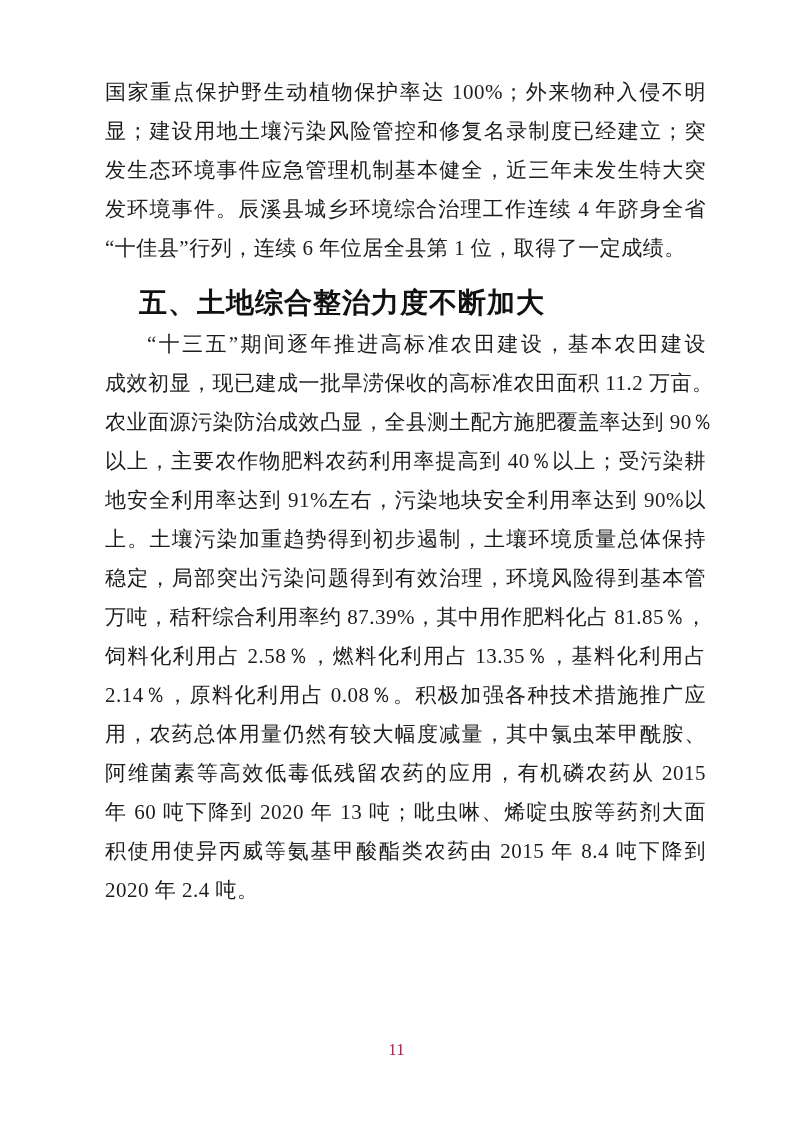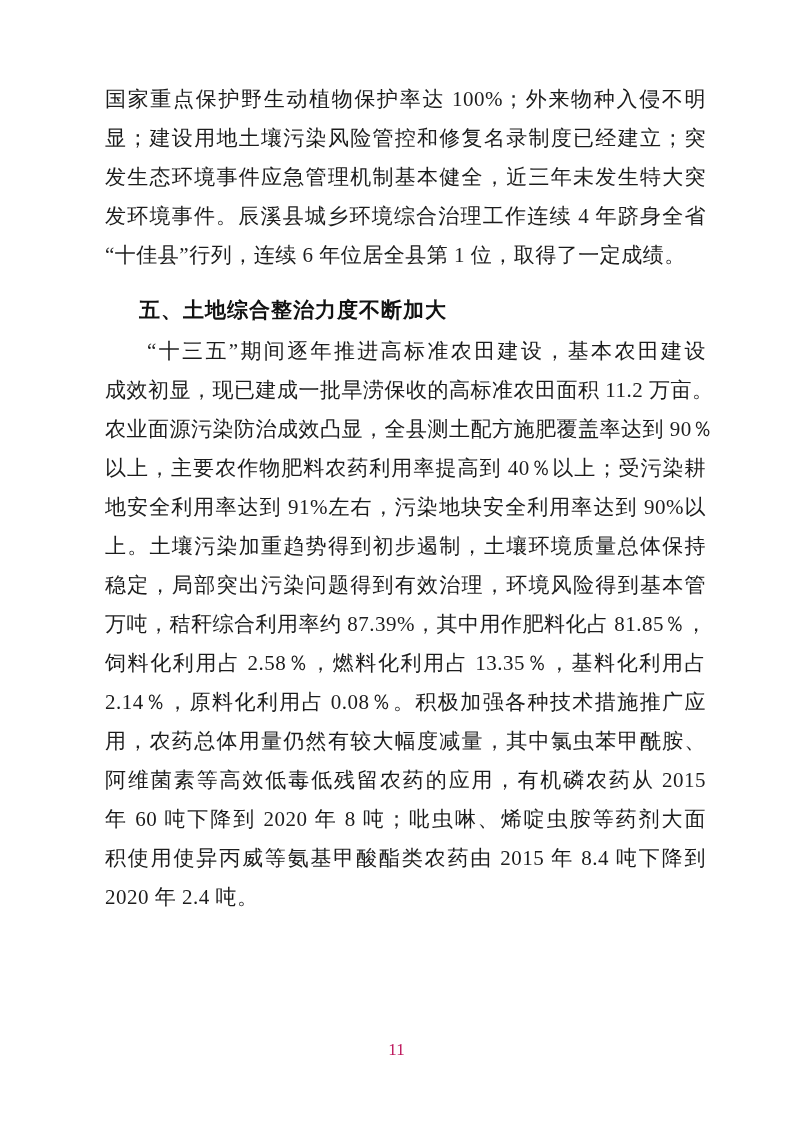--- a/index.html
+++ b/index.html
@@ -13,21 +13,21 @@
     height: 1122px;
     margin: 0 auto;
     background: #ffffff;
     overflow: hidden;
     font-family: "Liberation Serif", "DejaVu Serif", serif;
     color: #1c1c1c;
   }
   .content {
     position: absolute;
     left: 105px;
-    top: 80px;
+    top: 73px;
     width: 601px;
   }
   .para { margin: 0; padding: 0; }
   .line {
     display: block;
     height: 39px;
     line-height: 39px;
     font-size: 21px;
     letter-spacing: 0.5px;
     white-space: nowrap;
@@ -42,23 +42,23 @@
   }
   .line.indent-2 {
     padding-left: 42px;
   }
   .section-heading {
     display: block;
     height: 45px;
     line-height: 45px;
     margin-top: 12px;
     padding-left: 34px;
-    font-family: Liberation Sans, sans-serif;
+    font-family: Liberation Serif, serif;
     font-weight: bold;
-    font-size: 21px;
+    font-size: 28px;
     letter-spacing: 1px;
     color: #111111;
   }
   .page-number {
     position: absolute;
     left: 0;
     top: 1038px;
     width: 100%;
     text-align: center;
     font-size: 17px;
@@ -88,21 +88,21 @@
       <span class="line">农业面源污染防治成效凸显，全县测土配方施肥覆盖率达到 90％</span>
       <span class="line">以上，主要农作物肥料农药利用率提高到 40％以上；受污染耕</span>
       <span class="line">地安全利用率达到 91%左右，污染地块安全利用率达到 90%以</span>
       <span class="line">上。土壤污染加重趋势得到初步遏制，土壤环境质量总体保持</span>
       <span class="line">稳定，局部突出污染问题得到有效治理，环境风险得到基本管</span>
       <span class="line">万吨，秸秆综合利用率约 87.39%，其中用作肥料化占 81.85％，</span>
       <span class="line">饲料化利用占 2.58％，燃料化利用占 13.35％，基料化利用占</span>
       <span class="line">2.14％，原料化利用占 0.08％。积极加强各种技术措施推广应</span>
       <span class="line">用，农药总体用量仍然有较大幅度减量，其中氯虫苯甲酰胺、</span>
       <span class="line">阿维菌素等高效低毒低残留农药的应用，有机磷农药从 2015</span>
-      <span class="line">年 60 吨下降到 2020 年 8 吨；吡虫啉、烯啶虫胺等药剂大面</span>
+      <span class="line">年 60 吨下降到 2020 年 13 吨；吡虫啉、烯啶虫胺等药剂大面</span>
       <span class="line">积使用使异丙威等氨基甲酸酯类农药由 2015 年 8.4 吨下降到</span>
       <span class="line no-justify">2020 年 2.4 吨。</span>
     </div>
 
   </div>
 
   <div class="page-number">11</div>
 </div>
 
 </body></html>

